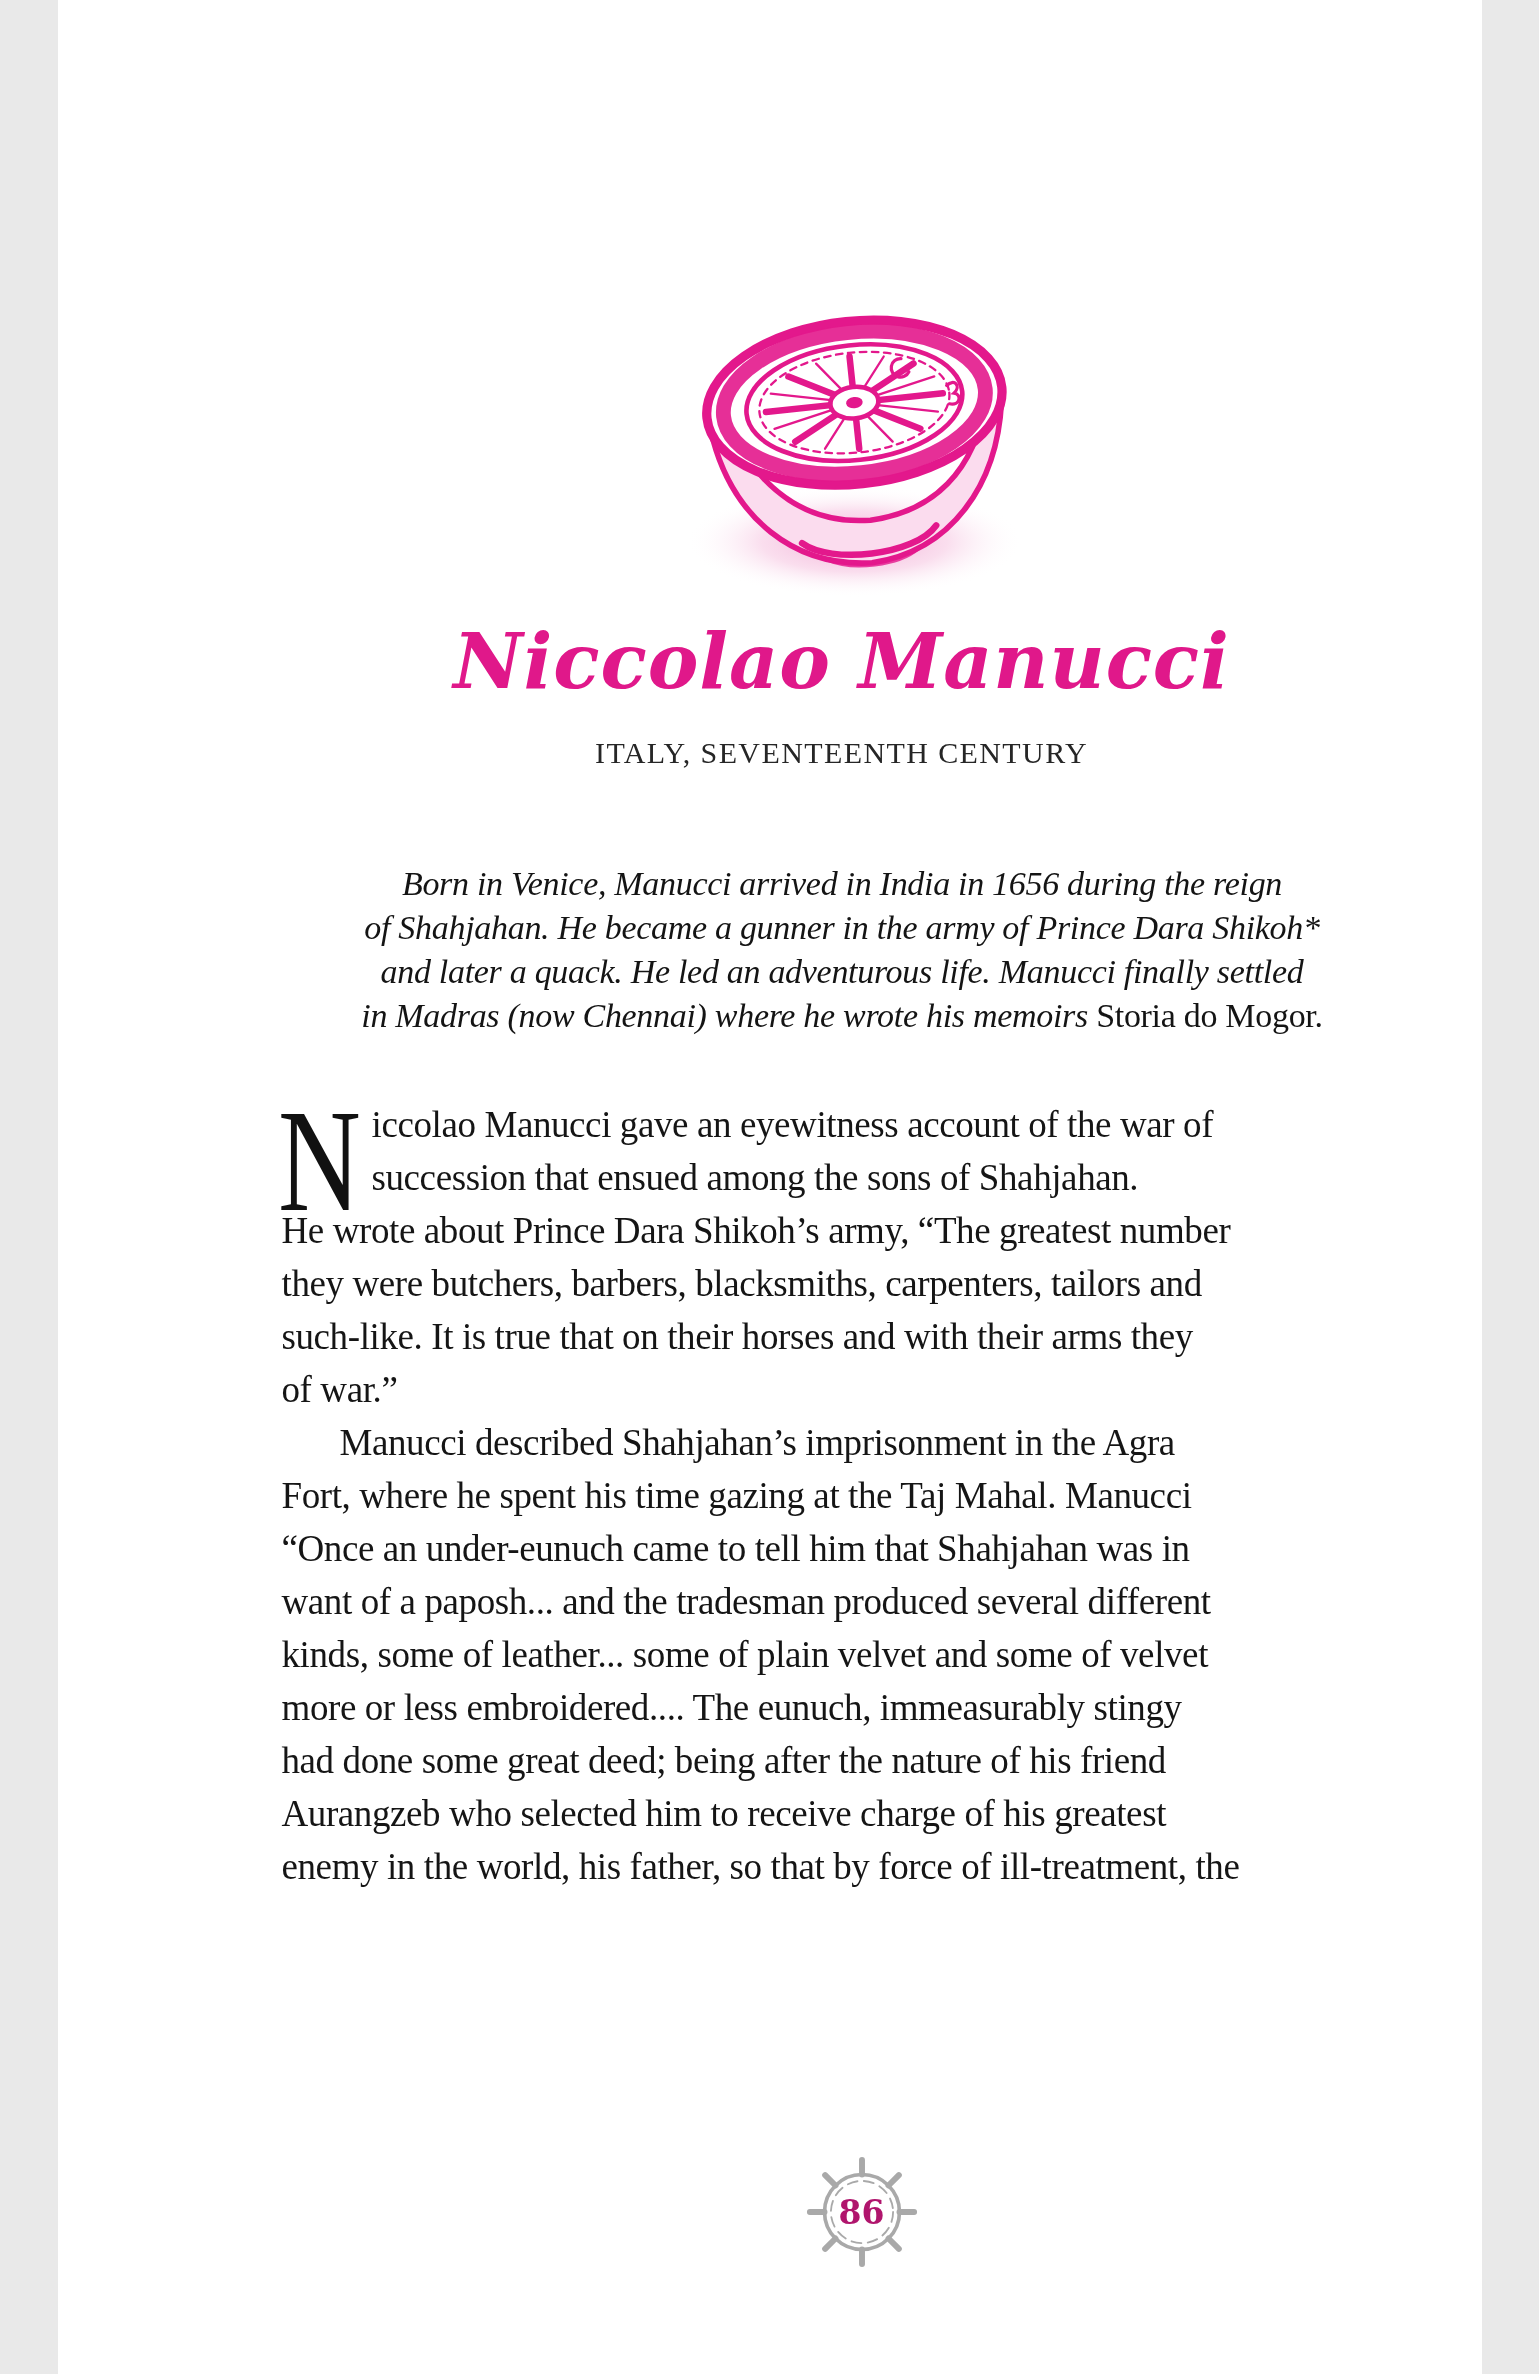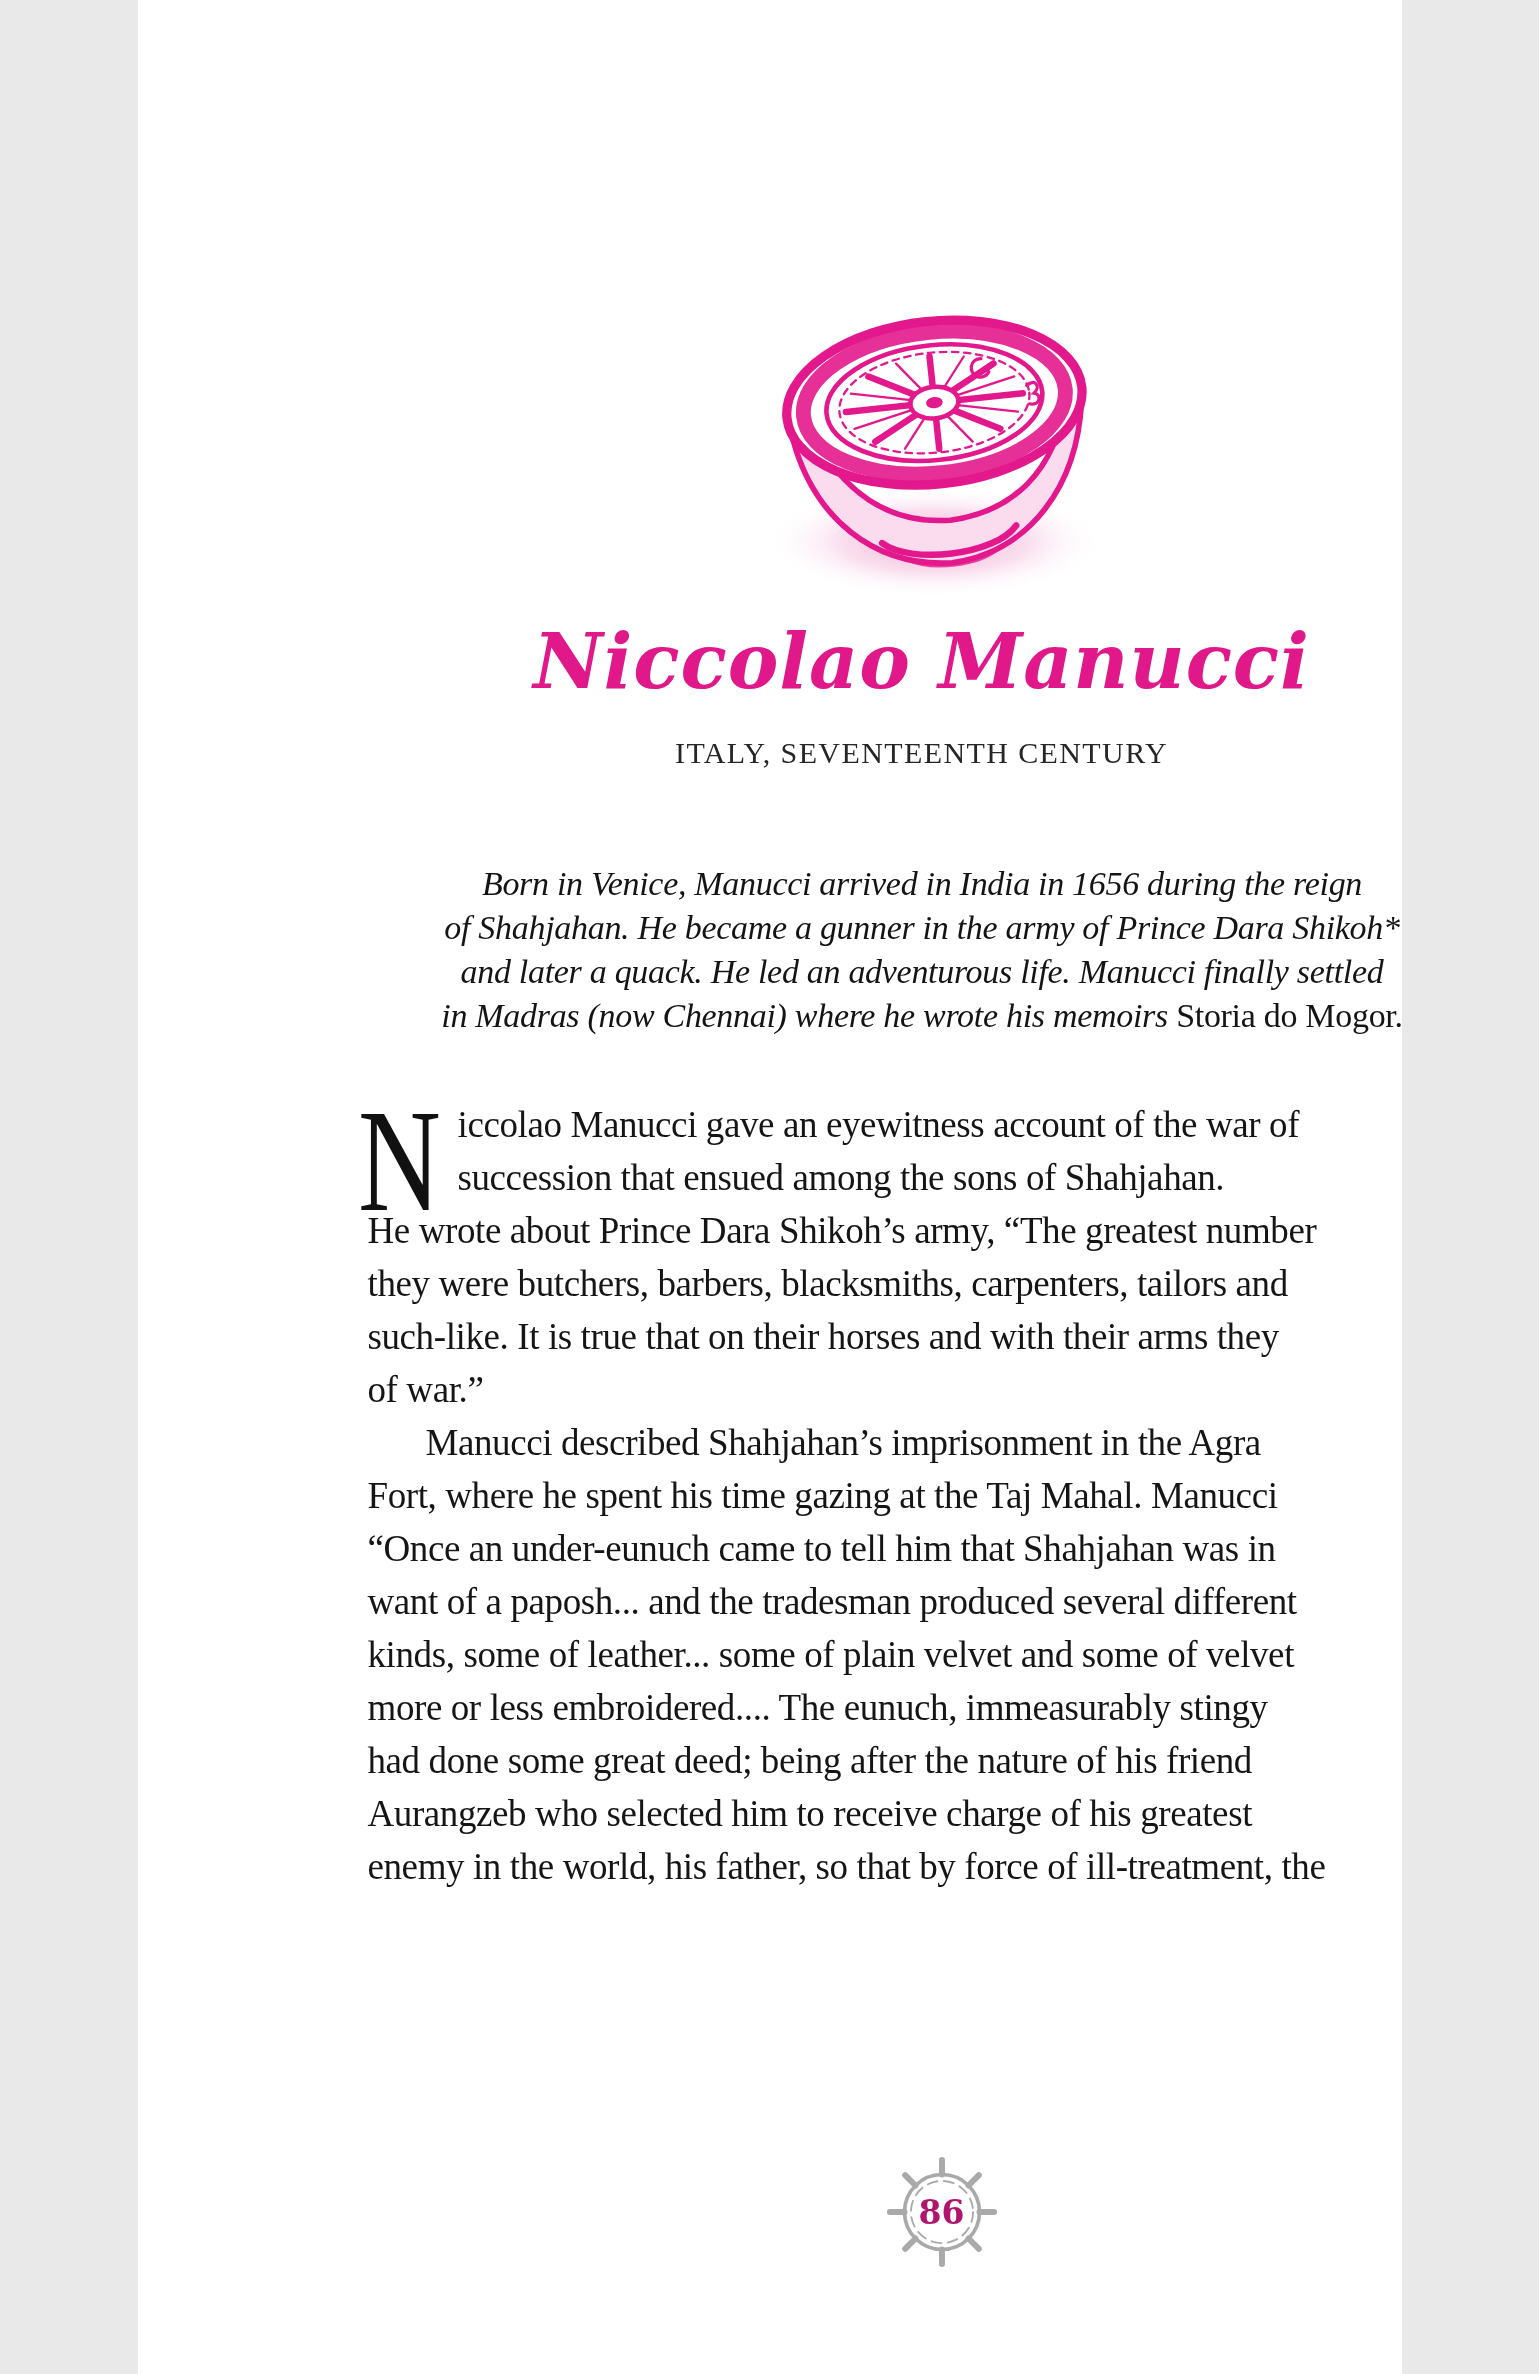--- a/index.html
+++ b/index.html
@@ -1,17 +1,17 @@
 <!DOCTYPE html>
 <html style="font-size:15px"><head>
 <meta charset="utf-8">
 <style>
   html,body{margin:0;padding:0;background:#e9e9e9;}
   .page{
-    position:relative; width:1264px; height:2375px; background:#ffffff;
+    position:relative; width:1424px; height:2375px; background:#ffffff;
     margin:0 auto; overflow:hidden;
     font-family:"Liberation Serif","DejaVu Serif",serif; color:#161616;
   }
   
   .compass{position:absolute; top:293px; left:615px; width:365px; height:310px;}
   
   .title{
     position:absolute; top:620px; left:0; width:1568px; margin:0;
     text-align:center; font-family:"DejaVu Serif","Liberation Serif",serif;
     font-style:italic; font-weight:600; font-size:76px; line-height:1.1;
@@ -27,21 +27,21 @@
     font-style:italic; font-size:34px; line-height:44px; letter-spacing:-0.3px;
     color:#141414;
   }
   .intro .iline{white-space:nowrap; height:44px;}
   .intro .roman{font-style:normal;}
   
   .bodytext{
     position:absolute; top:1098px; left:224px; width:1243px;
     font-size:37px; line-height:53px; letter-spacing:-0.4px; color:#151515;
   }
-  .bl{white-space:nowrap; height:53px;margin-left:6px;}
+  .bl{white-space:nowrap; height:53px;}
   .cap-indent{padding-left:90px;}
   .para-indent{padding-left:58px;}
   .dropcap{
     position:absolute; left:-3.7px; top:-11px;
     font-size:147px; line-height:1; font-weight:400; color:#111;
     transform:scaleX(.78); transform-origin:left top;
   }
   
   .wheel{position:absolute; left:740px; top:2148px; width:128px; height:128px;}
   .wheel svg{position:absolute; inset:0;}

